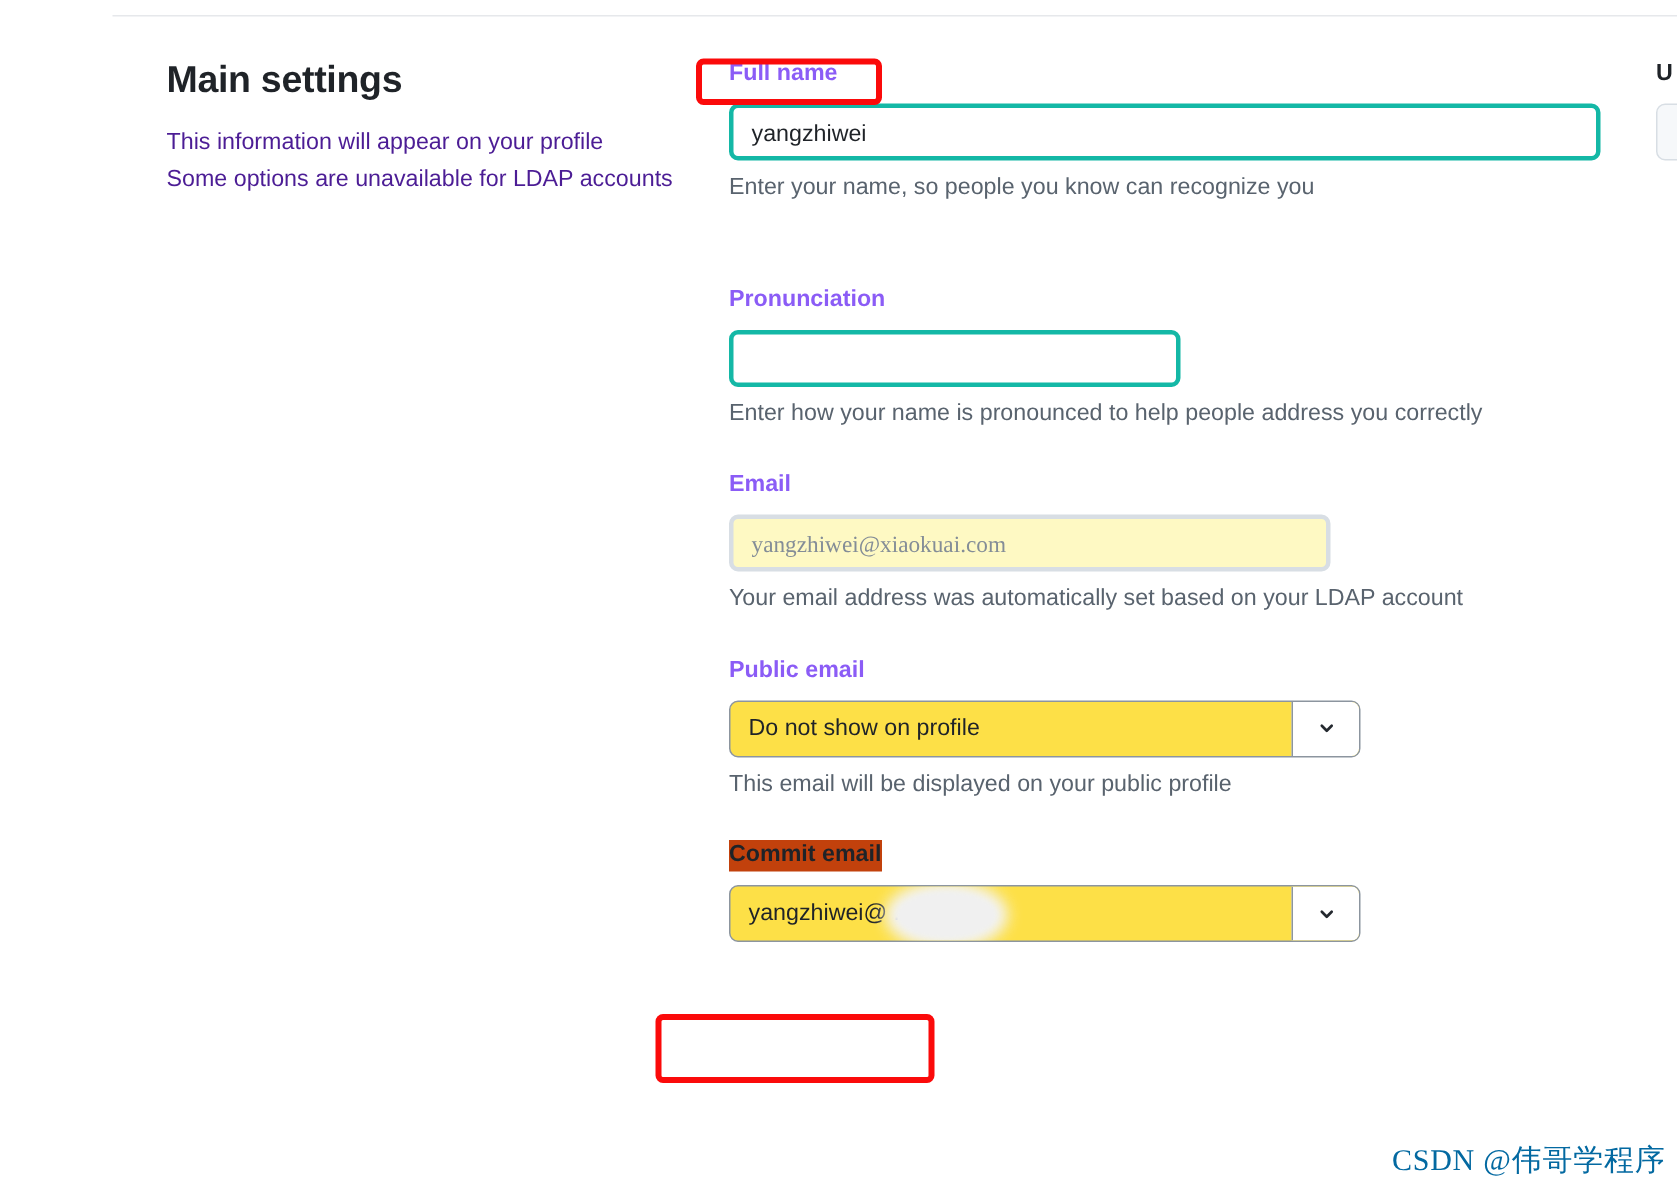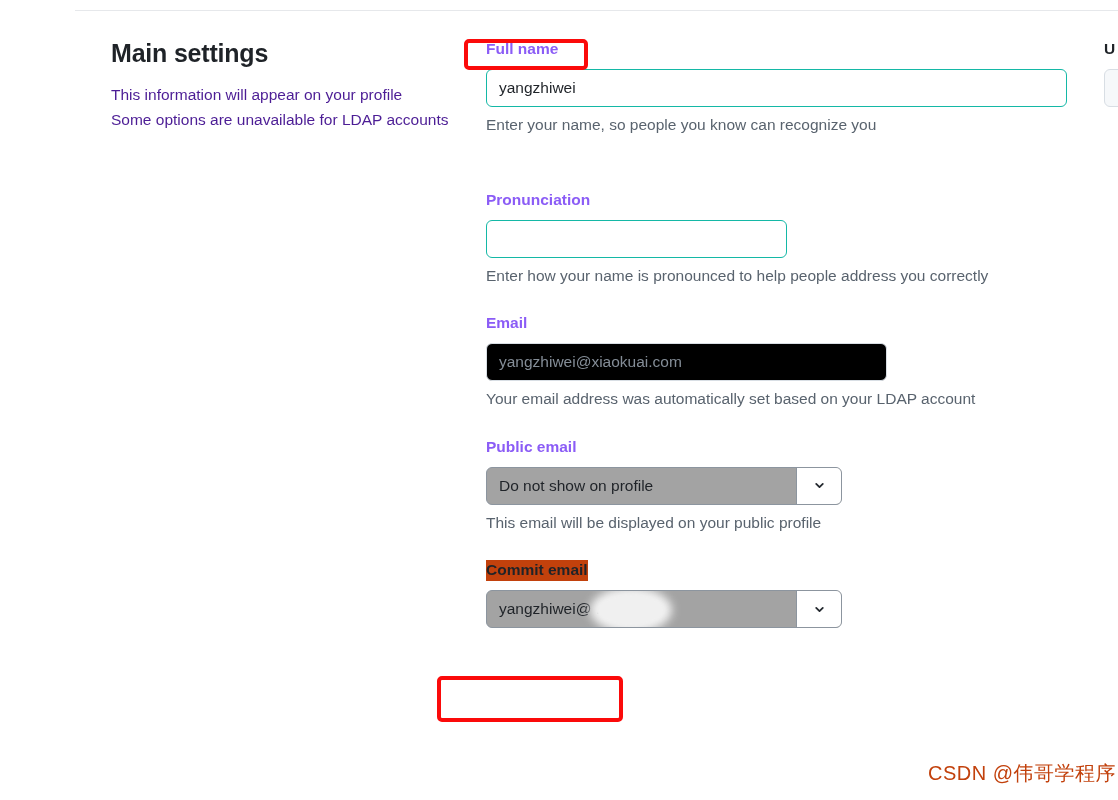--- a/index.html
+++ b/index.html
@@ -68,64 +68,65 @@
     line-height: 1.35;
     margin: 0 0 9px 0;
   }
   .field-label.selected {
     background: #c2410c;
     color: #1f2328;
   }
   .input {
     box-sizing: border-box;
     height: 38px;
-    border: 1px solid #14b8a6;
+    border: 3px solid #14b8a6;
     border-radius: 6px;
     background: #ffffff;
     font-family: "Liberation Sans", sans-serif;
     font-size: 15.5px;
     color: #1f2328;
     padding: 0 12px;
     line-height: 36px;
     display: block;
     white-space: nowrap;
     overflow: hidden;
   }
   .input.wide   { width: 581px; }
   .input.narrow { width: 301px; }
   .input.medium { width: 401px; }
   .input.disabled {
-    background: #000000;
+    background: #fef9c3;
     border-color: #d8dee4;
     color: #848d97;
+    font-family: Liberation Serif, serif;
   }
   .input.empty { color: transparent; }
 
   .hint {
     font-size: 15.5px;
     color: #59636e;
     line-height: 1.4;
     margin: 7px 0 0 0;
     white-space: nowrap;
   }
   .hint a, .hint .link {
     color: #0969da;
     text-decoration: none;
   }
 
   
   .select-wrap {
     position: relative;
     display: block;
     box-sizing: border-box;
-    width: 356px;
+    width: 421px;
     height: 38px;
     border: 1px solid #8c959f;
     border-radius: 6px;
-    background: #a3a3a3;
+    background: #fde047;
     overflow: hidden;
   }
   .select-value {
     box-sizing: border-box;
     height: 36px;
     line-height: 36px;
     padding: 0 12px;
     font-size: 15.5px;
     color: #1f2328;
     width: 355px;
@@ -202,25 +203,25 @@
     border-radius: 6px;
     background: #f6f8fa;
   }
 
   
   .watermark {
     position: absolute;
     left: 928px;
     top: 760px;
     font-size: 20px;
-    color: #c2410c;
+    color: #0369a1;
     white-space: nowrap;
     letter-spacing: 0.5px;
     pointer-events: none;
-    font-family: Liberation Sans, sans-serif;
+    font-family: Liberation Serif, serif;
   }
 </style>
 </head>
 <body>
 
 <div class="top-rule"></div>
 
 <div class="left-col">
   <h1 class="section-title">Main settings</h1>
   <p class="section-desc">This information will appear on your profile</p>

